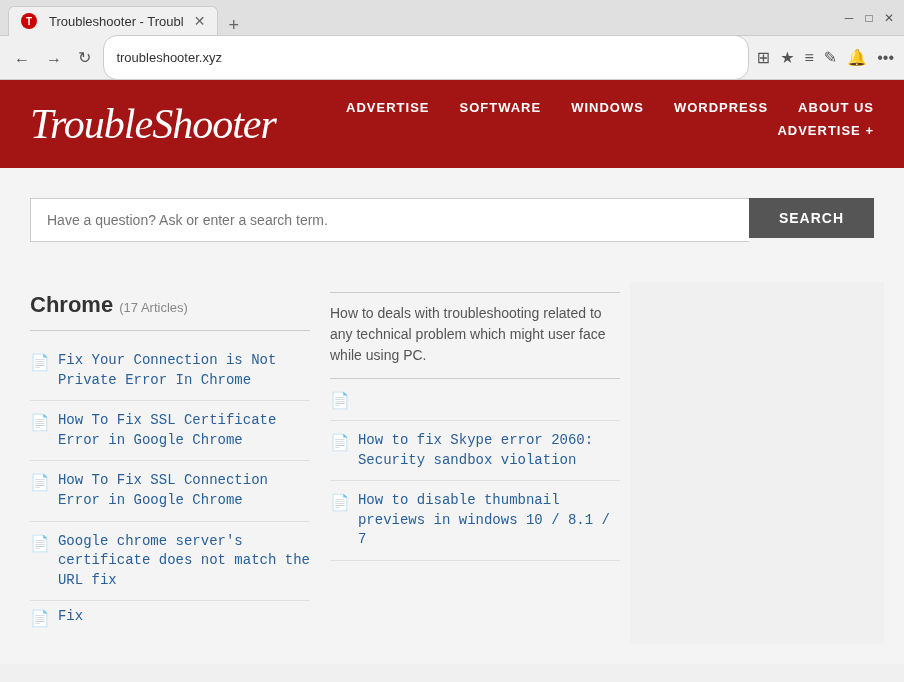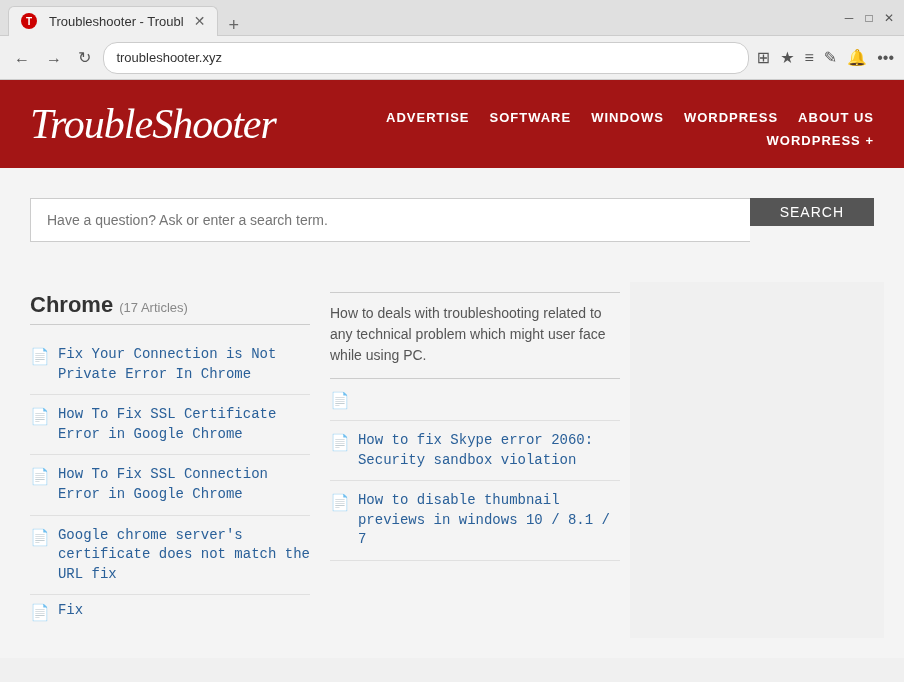--- a/index.html
+++ b/index.html
@@ -83,21 +83,21 @@
       font-size: 16px;
       color: #555;
       cursor: pointer;
       padding: 4px;
     }
     .address-box {
       flex: 1;
       background: white;
       border: 1px solid #ccc;
       border-radius: 14px;
-      height: 32px;
+      height: 45px;
       display: flex;
       align-items: center;
       padding: 0 12px;
       font-size: 13px;
       color: #333;
     }
     .toolbar-icons {
       display: flex;
       gap: 10px;
       align-items: center;
@@ -112,40 +112,40 @@
     .page-content {
       background: #f4f4f4;
       min-height: 500px;
     }
 
     
     .site-header {
       background: #a31515;
       padding: 20px 30px;
       display: flex;
-      align-items: flex-end;
+      align-items: flex-start;
       justify-content: space-between;
     }
     .site-logo {
       font-family: Georgia, serif;
       font-size: 42px;
       color: white;
       font-style: italic;
       font-weight: normal;
       letter-spacing: -1px;
     }
     .site-nav {
       display: flex;
       flex-direction: column;
       align-items: flex-end;
       gap: 8px;
     }
     .nav-row {
       display: flex;
-      gap: 20px;
+      gap: 30px;
     }
     .nav-item {
       color: white;
       font-size: 13px;
       font-weight: bold;
       letter-spacing: 1px;
       cursor: pointer;
       text-decoration: none;
     }
 
@@ -166,24 +166,24 @@
       color: #999;
       background: white;
       outline: none;
     }
     .search-btn {
       background: #555;
       color: white;
       border: none;
       padding: 0 30px;
       font-size: 14px;
-      font-weight: normal;
+      font-weight: bold;
       letter-spacing: 1px;
       cursor: pointer;
-      height: 28px;
+      height: 40px;
       text-align: right;
     }
 
     
     .main-columns {
       display: flex;
       gap: 0;
       padding: 10px 20px 20px 20px;
     }
     .column-left {
@@ -197,21 +197,21 @@
     .column-right {
       flex: 1;
       padding: 10px;
       background: #f0f0f0;
     }
 
     .section-title {
       font-size: 22px;
       color: #333;
       font-weight: bold;
-      margin-bottom: 6px;
+      margin-bottom: 12px;
     }
     .section-count {
       font-size: 13px;
       color: #888;
       font-weight: normal;
     }
     .section-divider {
       border: none;
       border-top: 1px solid #ccc;
       margin-bottom: 10px;
@@ -302,21 +302,21 @@
       <div class="site-logo">TroubleShooter</div>
       <nav class="site-nav">
         <div class="nav-row">
           <a class="nav-item">ADVERTISE</a>
           <a class="nav-item">SOFTWARE</a>
           <a class="nav-item">WINDOWS</a>
           <a class="nav-item">WORDPRESS</a>
           <a class="nav-item">ABOUT US</a>
         </div>
         <div class="nav-row">
-          <a class="nav-item">WORDPRESS +</a>
+          <a class="nav-item">ADVERTISE +</a>
         </div>
       </nav>
     </div>
 
     <div class="search-section">
       <input class="search-input" type="text" placeholder="Have a question? Ask or enter a search term." style="">
       <button class="search-btn">SEARCH</button>
     </div>
 
     <div class="main-columns">

